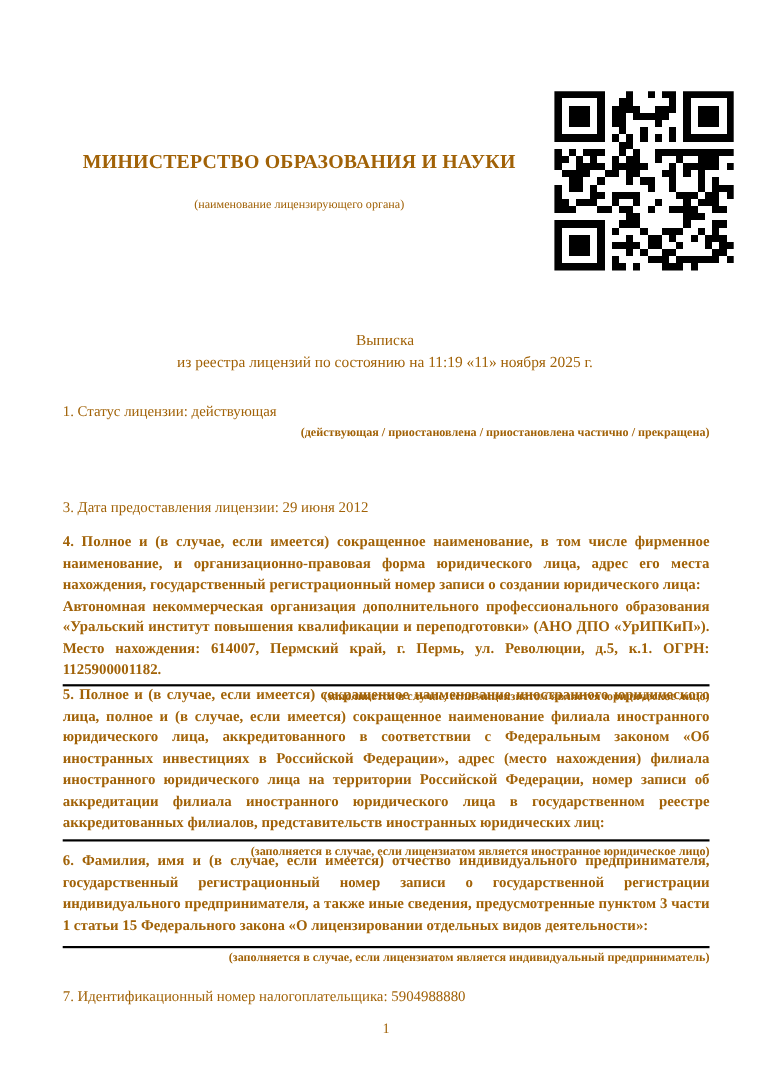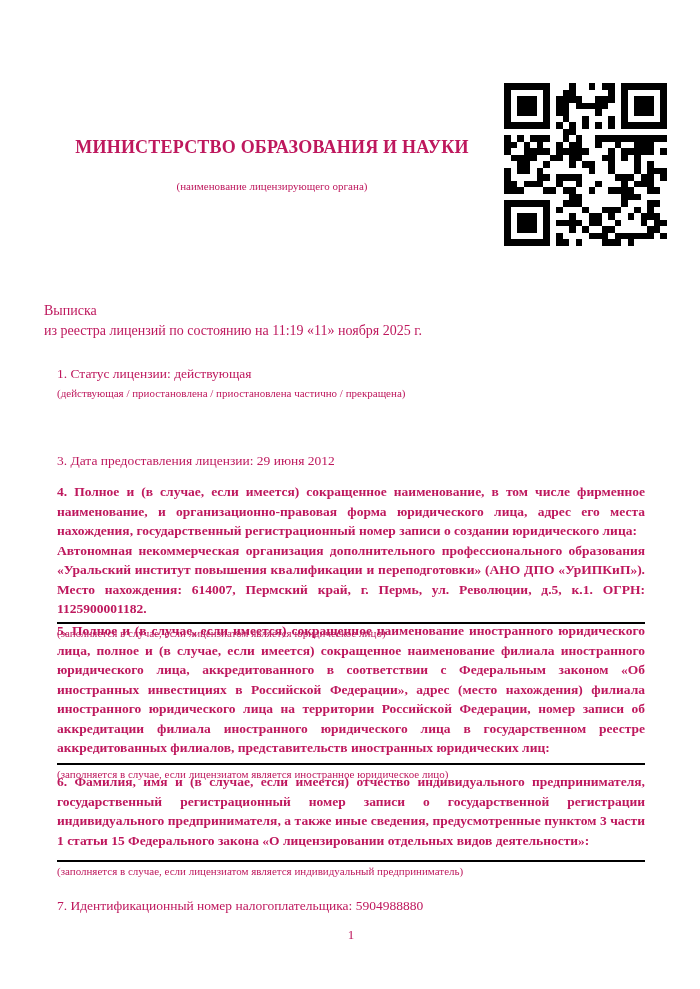--- a/index.html
+++ b/index.html
@@ -1,46 +1,46 @@
 <!DOCTYPE html>
 <html lang="ru"><head>
 <meta charset="utf-8">
 <style>
   html,body{margin:0;padding:0;background:#ffffff;}
   .page{
     position:relative;
     width:700px;height:989px;
     background:#ffffff;
     font-family:"Liberation Serif","DejaVu Serif",serif;
-    color:#be185d;
+    color:#a16207;
     overflow:hidden;
   }
   
   .org-header{
     position:absolute;top:134px;left:58px;width:428px;
     text-align:center;font-weight:bold;font-size:18px;line-height:27px;
     letter-spacing:.2px;
   }
   .org-caption{
     font-weight:normal;font-size:11px;line-height:14px;margin-top:18px;letter-spacing:0;
   }
   
   .qr{position:absolute;top:83px;left:504px;width:163px;height:163px;}
   
   .doc-title{
-    position:absolute;top:301px;left:44px;width:588px;
-    font-size:14px;line-height:20px;
+    position:absolute;top:301px;left:56px;width:588px;
+    text-align:center;font-size:14px;line-height:20px;
   }
   
   .item{
     position:absolute;left:57px;width:588px;
     font-size:13.5px;line-height:19.5px;
   }
   .just{text-align:justify;text-justify:inter-word;font-weight:bold;}
-  .cap{text-align:left;font-size:11px;line-height:14px;margin-top:2px;}
+  .cap{text-align:right;font-size:11px;line-height:14px;margin-top:2px;font-weight:bold;}
   .fill-line{border-bottom:2px solid #000;height:0;}
   .fl-m4{margin-top:3px;}
   .fl-m5{margin-top:5px;}
   .fl-m6{margin-top:10px;}
   
   .page-num{
     position:absolute;top:927px;left:57px;width:588px;
     text-align:center;font-size:13px;line-height:16px;
   }
 </style>

